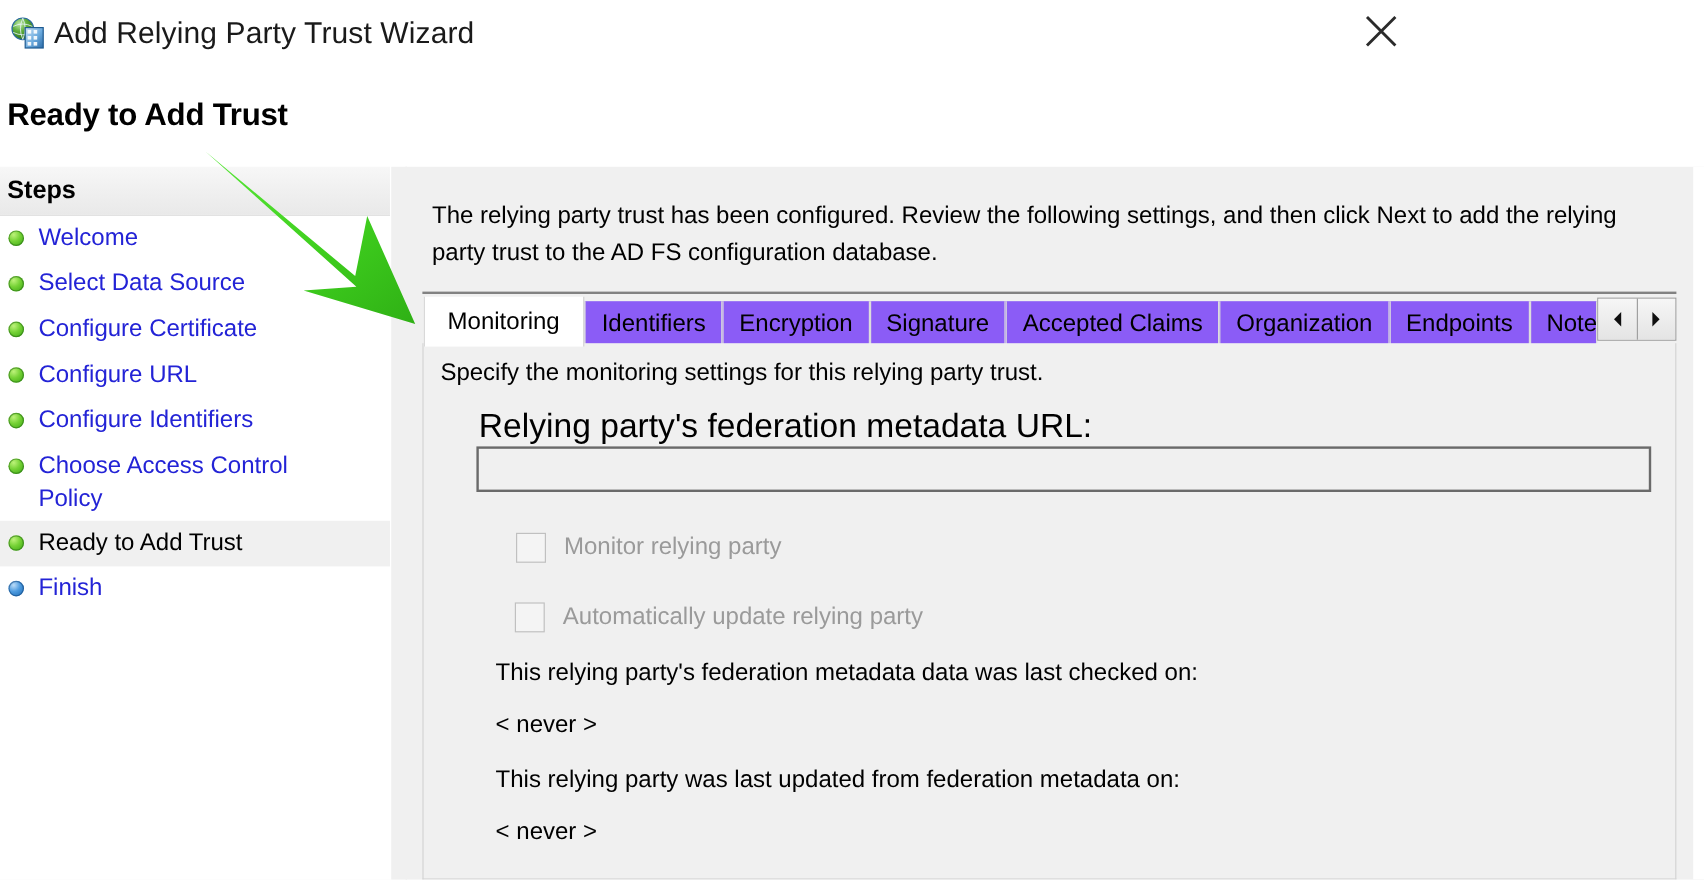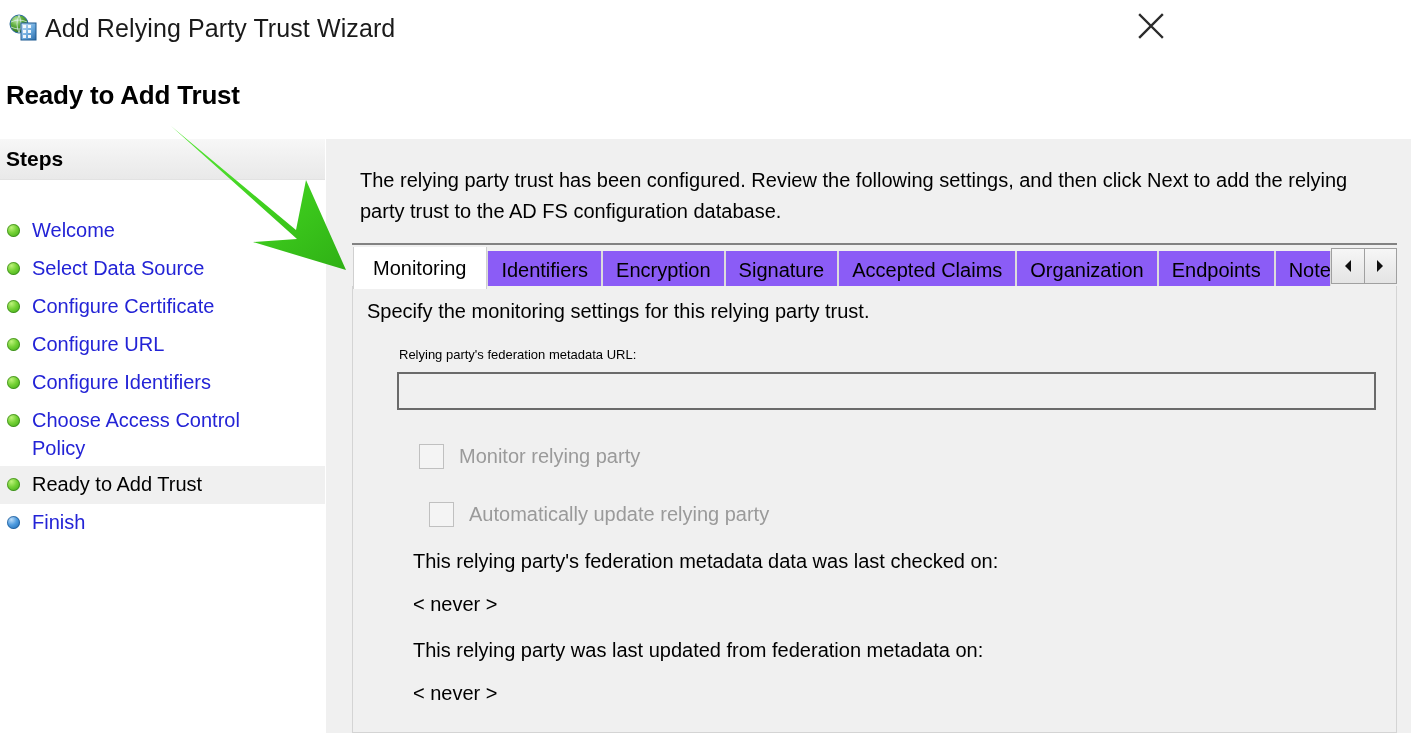--- a/index.html
+++ b/index.html
@@ -78,21 +78,20 @@
     left: 6px; top: 8px;
     font-size: 21px;
     font-weight: bold;
     color: #000;
     line-height: 24px;
   }
   #steps-list {
     position: absolute;
     left: 0; top: 41px;
     width: 325px;
-    margin-top: 32px;
   }
   .step-row {
     position: relative;
     display: flex;
     align-items: flex-start;
     padding: 4px 0 4px 0;
     min-height: 38px;
     box-sizing: border-box;
     cursor: pointer;
   }
@@ -223,21 +222,21 @@
     position: absolute;
     left: 14px; top: 12px;
     font-size: 20px;
     line-height: 26px;
     color: #000;
     white-space: nowrap;
   }
   #url-label {
     position: absolute;
     left: 46px; top: 56px;
-    font-size: 13px;
+    font-size: 28px;
     line-height: 26px;
     color: #000;
     white-space: nowrap;
   }
   #url-input {
     position: absolute;
     left: 44px; top: 86px;
     width: 979px; height: 38px;
     box-sizing: border-box;
     background: #f0f0f0;
@@ -246,21 +245,21 @@
     font-family: "Liberation Sans", sans-serif;
     font-size: 19px;
     color: #000;
     padding: 0 6px;
   }
   .cb-row {
     position: absolute;
     display: flex;
     align-items: center;
   }
-  #cb-monitor { left: 46px; top: 157px; padding-left: 20px; }
+  #cb-monitor { left: 57px; top: 157px; padding-left: 20px; }
   #cb-autoupdate { left: 76px; top: 215px; }
   .cb-box {
     width: 25px; height: 25px;
     box-sizing: border-box;
     background: #f4f4f4;
     border: 1px solid #c0c0c0;
     flex: 0 0 auto;
   }
   .cb-label {
     margin-left: 15px;

